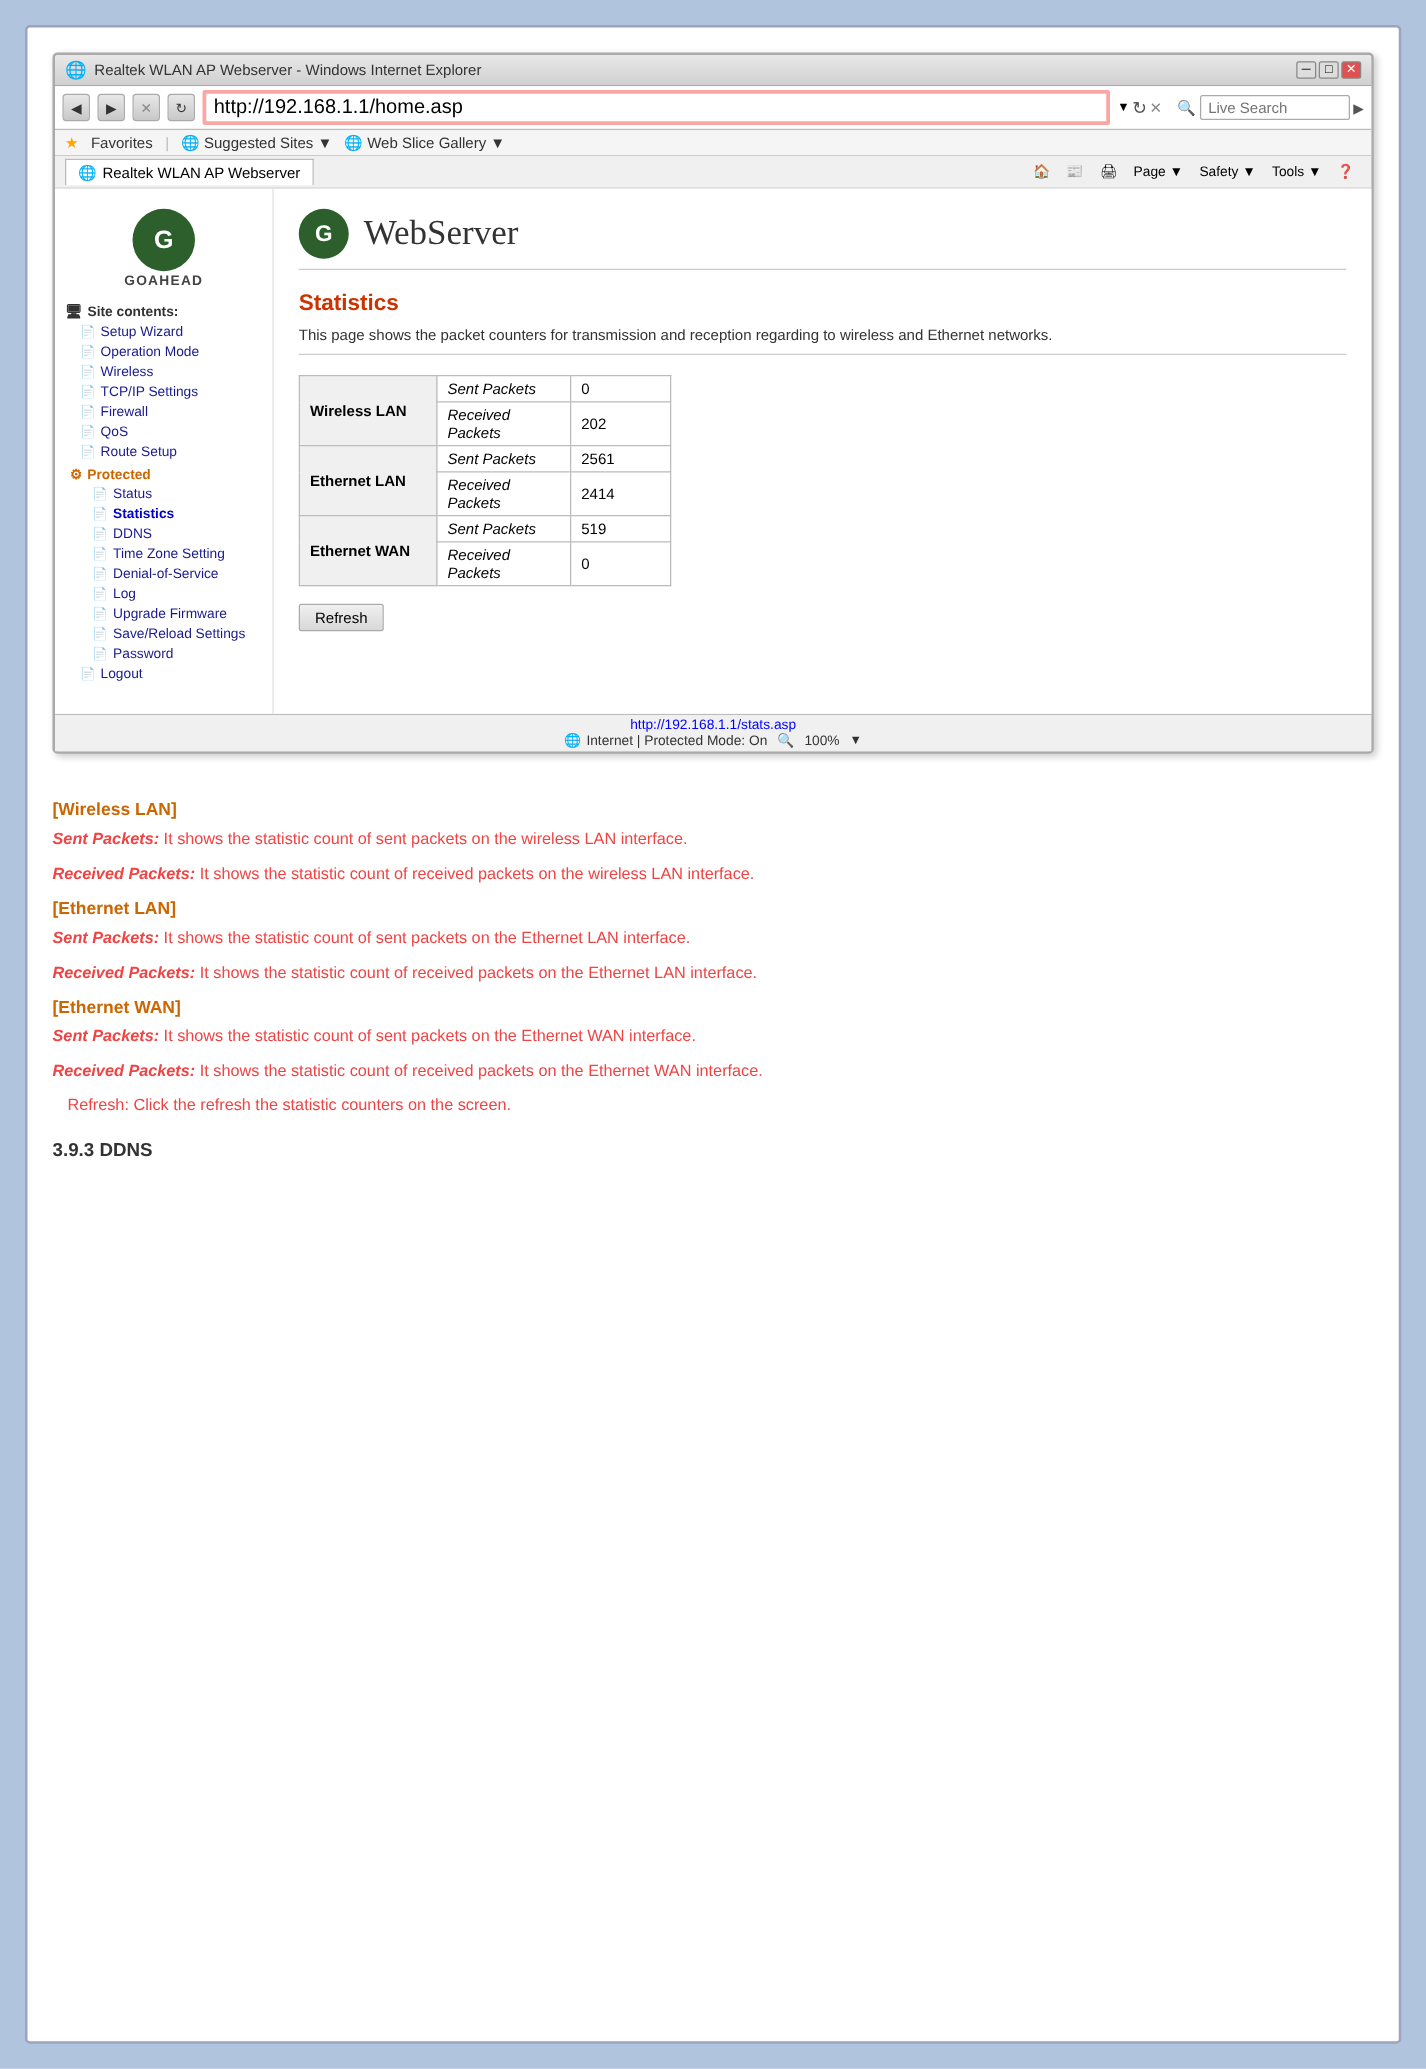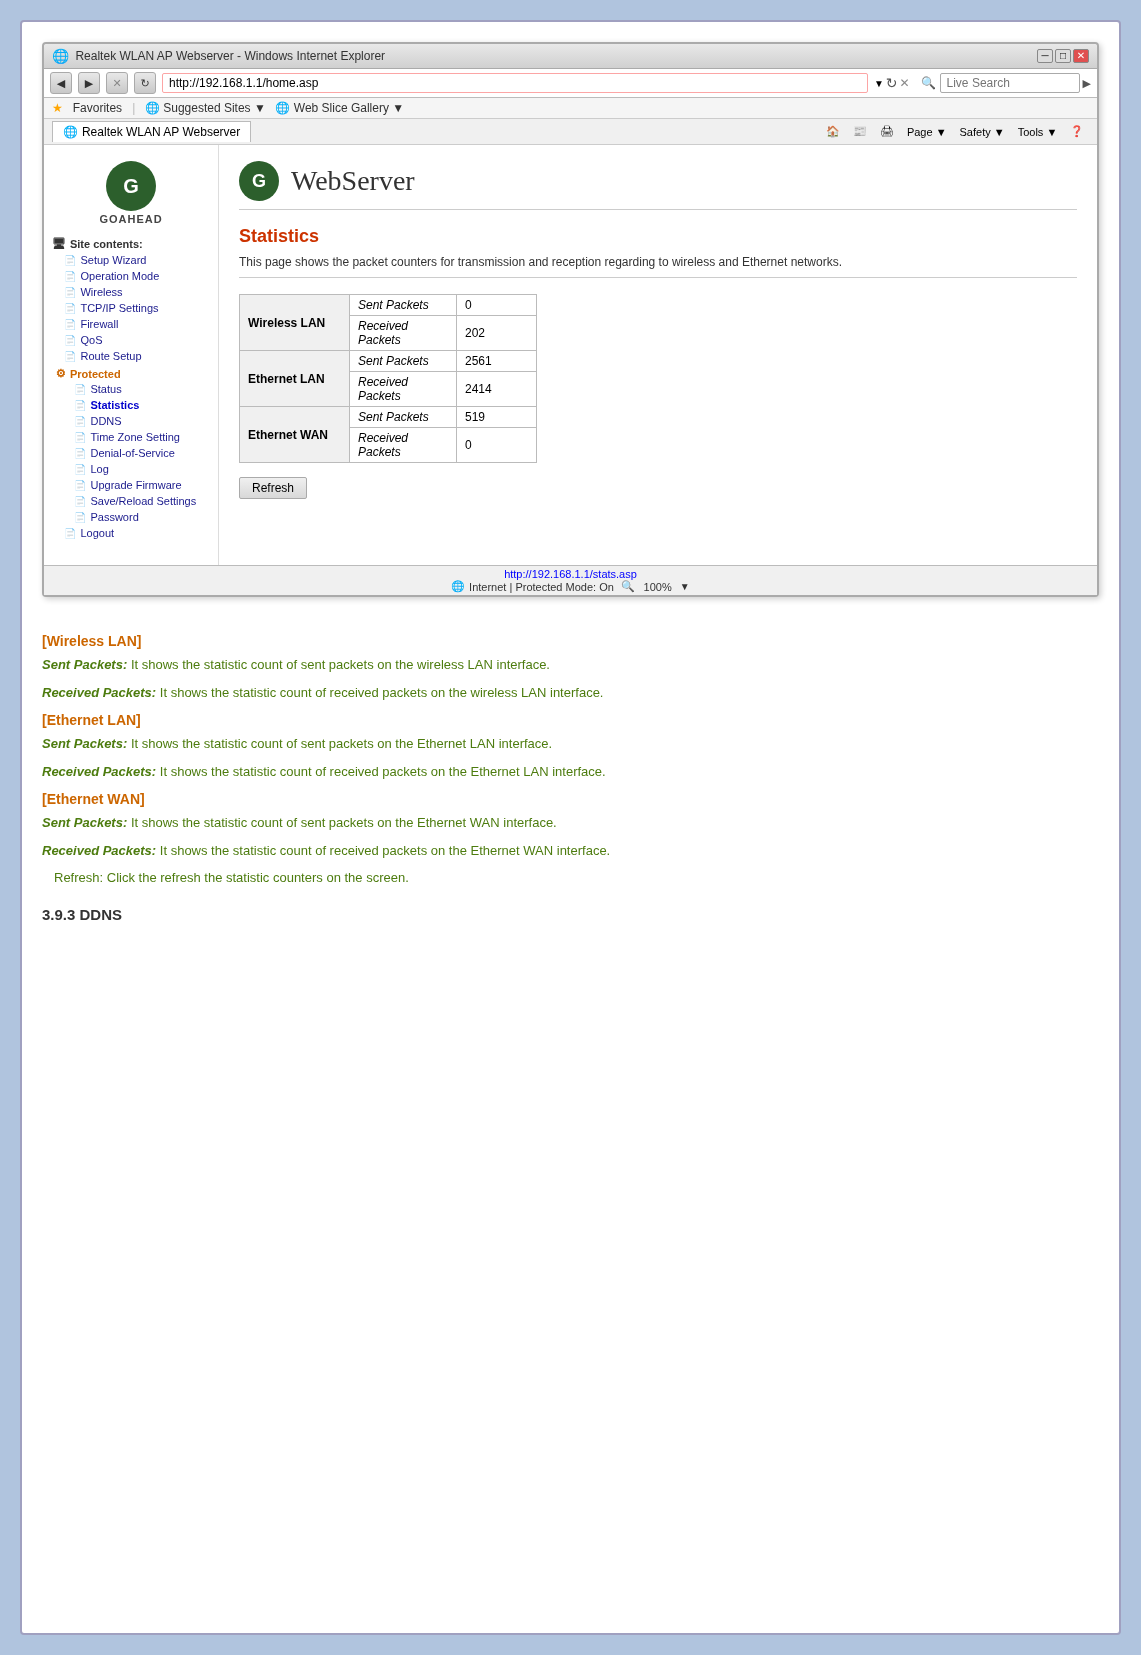--- a/index.html
+++ b/index.html
@@ -76,28 +76,28 @@
     .browser-nav-btn {
       width: 22px; height: 22px;
       background: linear-gradient(to bottom, #e8e8e8, #c8c8c8);
       border: 1px solid #aaa;
       border-radius: 3px;
       display: flex; align-items: center; justify-content: center;
       font-size: 11px; cursor: pointer; color: #333;
     }
     .address-field {
       flex: 1;
-      border: 1px solid #fca5a5;
+      border: 3px solid #fca5a5;
       padding: 2px 6px;
-      font-size: 12px;
+      font-size: 16px;
       background: white;
       border-radius: 2px;
     }
     .search-field {
-      width: 140px;
+      width: 120px;
       border: 1px solid #aaa;
       padding: 2px 6px;
       font-size: 12px;
       background: white;
       border-radius: 2px;
     }
 
     .browser-favbar {
       background: #f5f5f5;
       border-bottom: 1px solid #ccc;
@@ -276,21 +276,21 @@
     }
     .doc-heading {
       font-size: 14px;
       font-weight: bold;
       color: #cc6600;
       margin-bottom: 6px;
       margin-top: 10px;
     }
     .doc-para {
       font-size: 13px;
-      color: #4d7c0f;
+      color: #ef4444;
       margin-bottom: 8px;
       line-height: 1.5;
       text-align: justify;
     }
     .doc-para .bold-italic {
       font-weight: bold;
       font-style: italic;
     }
     .doc-para .bold {
       font-weight: normal;

